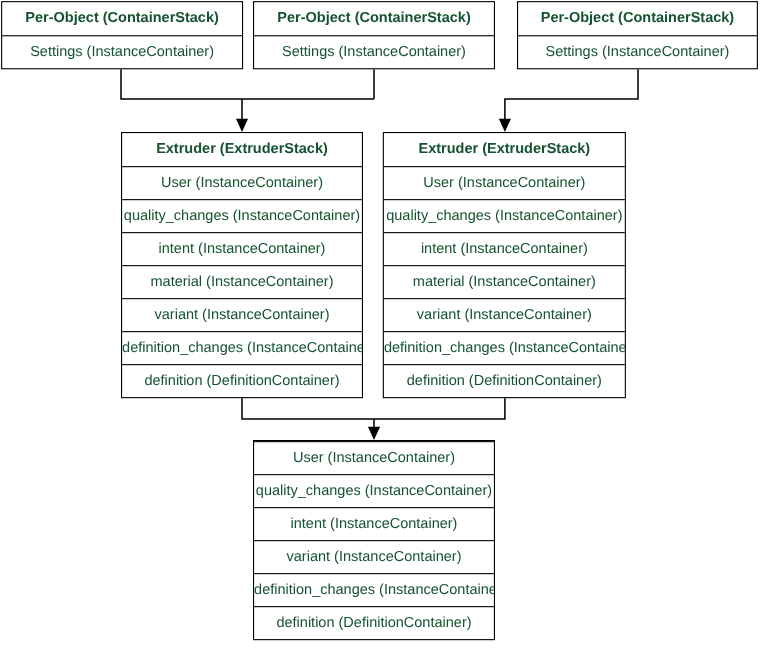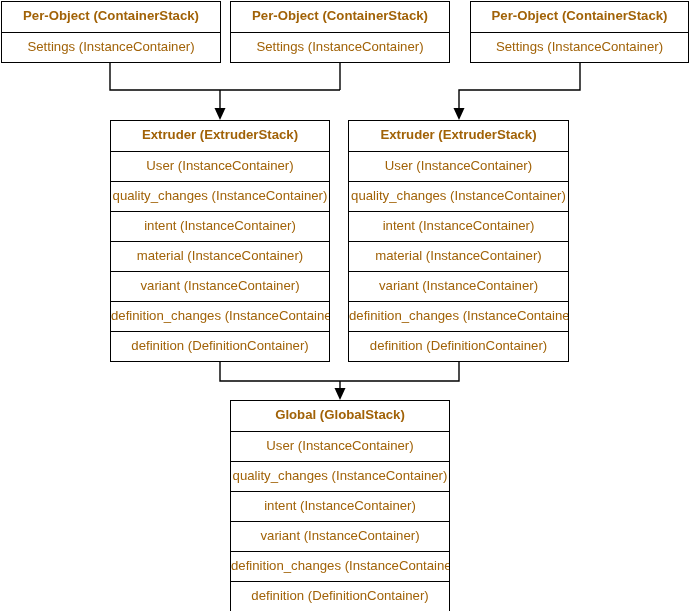--- a/index.html
+++ b/index.html
@@ -22,21 +22,21 @@
     background: #ffffff;
     display: flex;
     flex-direction: column;
   }
   .row {
     box-sizing: border-box;
     height: 30px;
     line-height: 28px;
     text-align: center;
     font-size: 13.2px;
-    color: #a16207;
+    color: #14532d;
     white-space: nowrap;
     overflow: hidden;
     border-top: 1.4px solid #000000;
   }
   .row.header {
     border-top: none;
     font-weight: bold;
   }
   svg.edges {
     position: absolute;
@@ -110,21 +110,20 @@
     <div class="row">User (InstanceContainer)</div>
     <div class="row">quality_changes (InstanceContainer)</div>
     <div class="row">intent (InstanceContainer)</div>
     <div class="row">material (InstanceContainer)</div>
     <div class="row">variant (InstanceContainer)</div>
     <div class="row">definition_changes (InstanceContainer)</div>
     <div class="row">definition (DefinitionContainer)</div>
   </div>
 
   <div class="node" style="left:230px; top:400px; width:220px;">
-    <div class="row header">Global (GlobalStack)</div>
     <div class="row">User (InstanceContainer)</div>
     <div class="row">quality_changes (InstanceContainer)</div>
     <div class="row">intent (InstanceContainer)</div>
     <div class="row">variant (InstanceContainer)</div>
     <div class="row">definition_changes (InstanceContainer)</div>
     <div class="row">definition (DefinitionContainer)</div>
   </div>
 
 </div>
 

